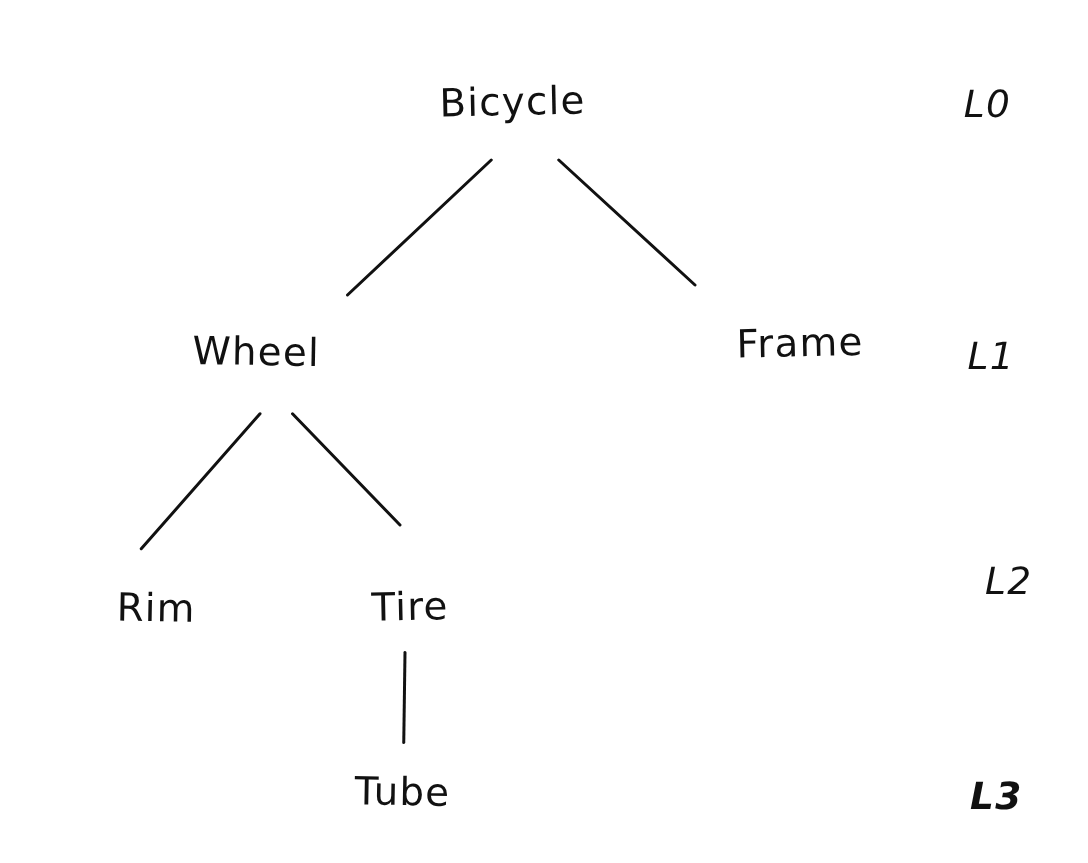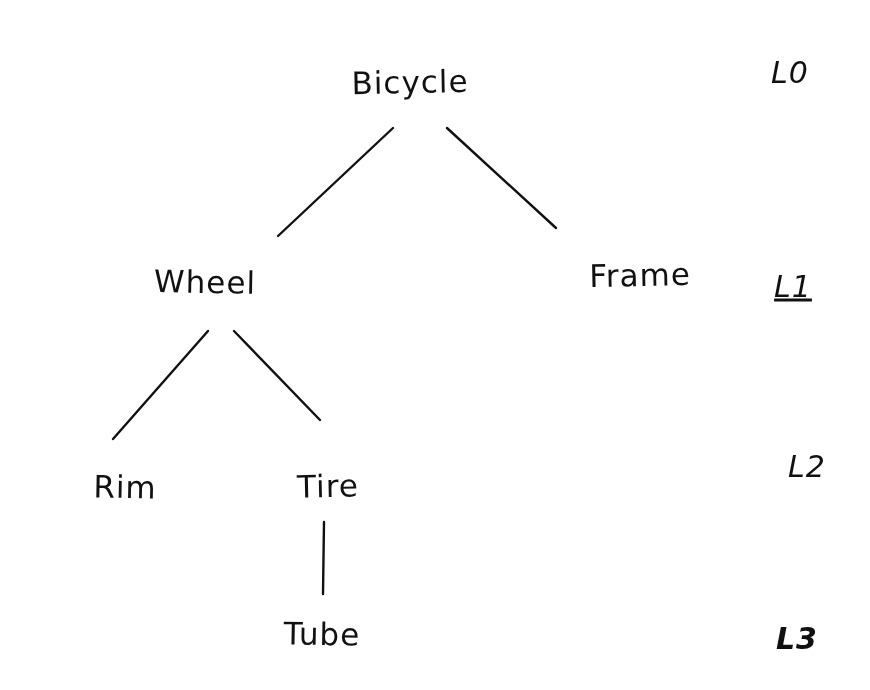--- a/index.html
+++ b/index.html
@@ -44,22 +44,22 @@
   
   #node-bicycle { left: 410px; top: 82px;  }
   #node-wheel   { left: 205px; top: 282px; }
   #node-frame   { left: 640px; top: 275px; }
   #node-rim     { left: 125px; top: 487px; }
   #node-tire    { left: 328px; top: 486px; }
   #node-tube    { left: 322px; top: 634px; }
 
   
   .level-label { font-style: italic; font-size: 30px; }
-  #level-l0 { left: 790px; top: 72px;  }
-  #level-l1 { left: 793px; top: 286px; text-decoration: underline; }
+  #level-l0 { left: 790px; top: 84px;  }
+  #level-l1 { left: 793px; top: 286px; }
   #level-l2 { left: 807px; top: 466px; }
   #level-l3 { left: 797px; top: 638px; font-weight: bold; }
 </style>
 </head>
 <body>
 
 <div id="canvas">
 
   <svg id="edges" viewBox="0 0 870 690" xmlns="http://www.w3.org/2000/svg">
     <line x1="393" y1="128" x2="278" y2="236"></line>

